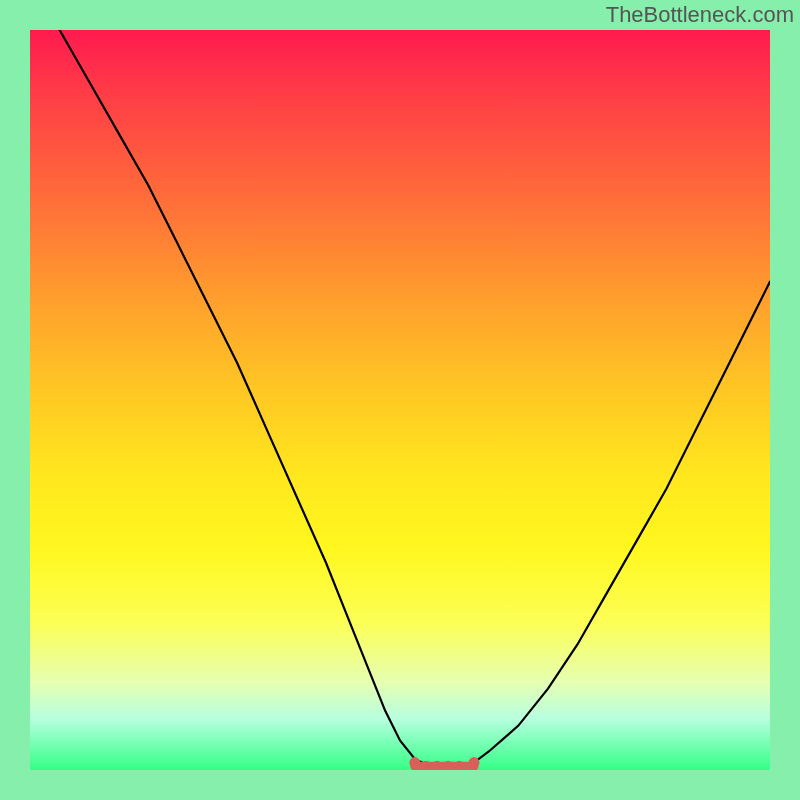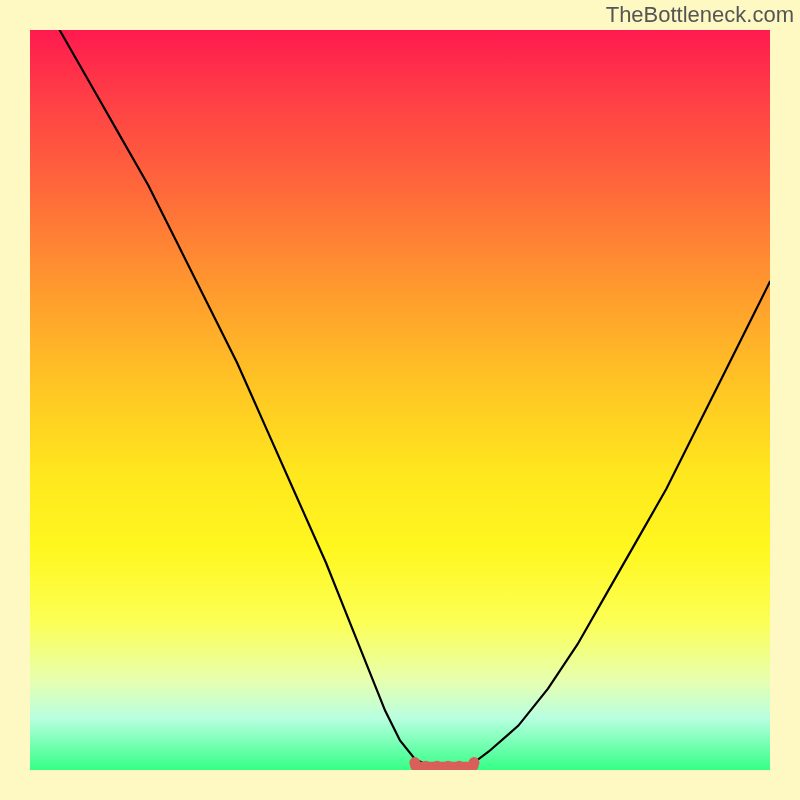--- a/index.html
+++ b/index.html
@@ -10,21 +10,21 @@
     overflow: hidden;
     background: #000;
     font-family: Arial, Helvetica, sans-serif;
   }
   .frame {
     position: absolute;
     left: 0;
     top: 0;
     width: 800px;
     height: 800px;
-    background: #fef9c3;
+    background: #86efac;
   }
   .plot {
     position: absolute;
     left: 30px;
     top: 30px;
     width: 740px;
     height: 740px;
     overflow: hidden;
   }
   .gradient {

